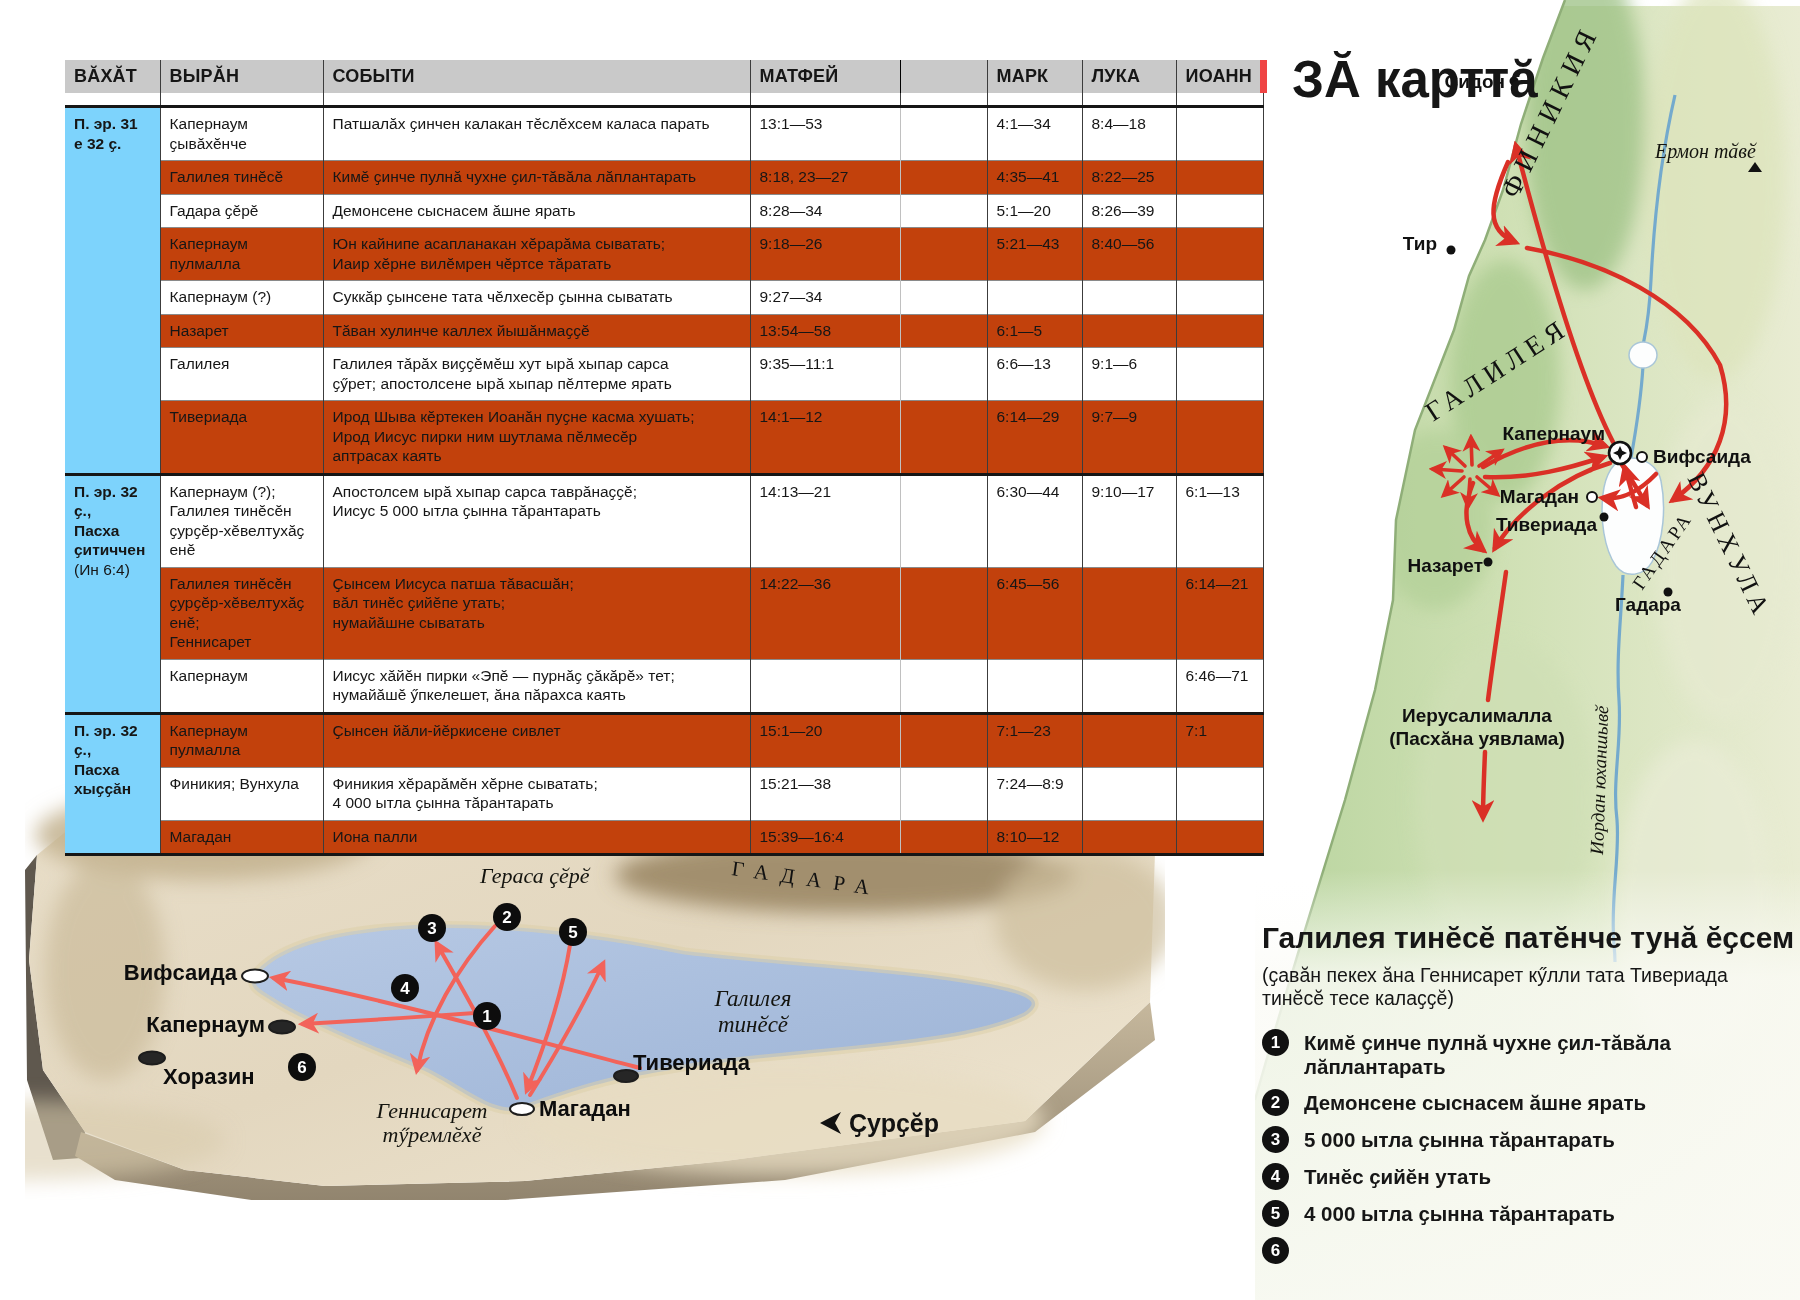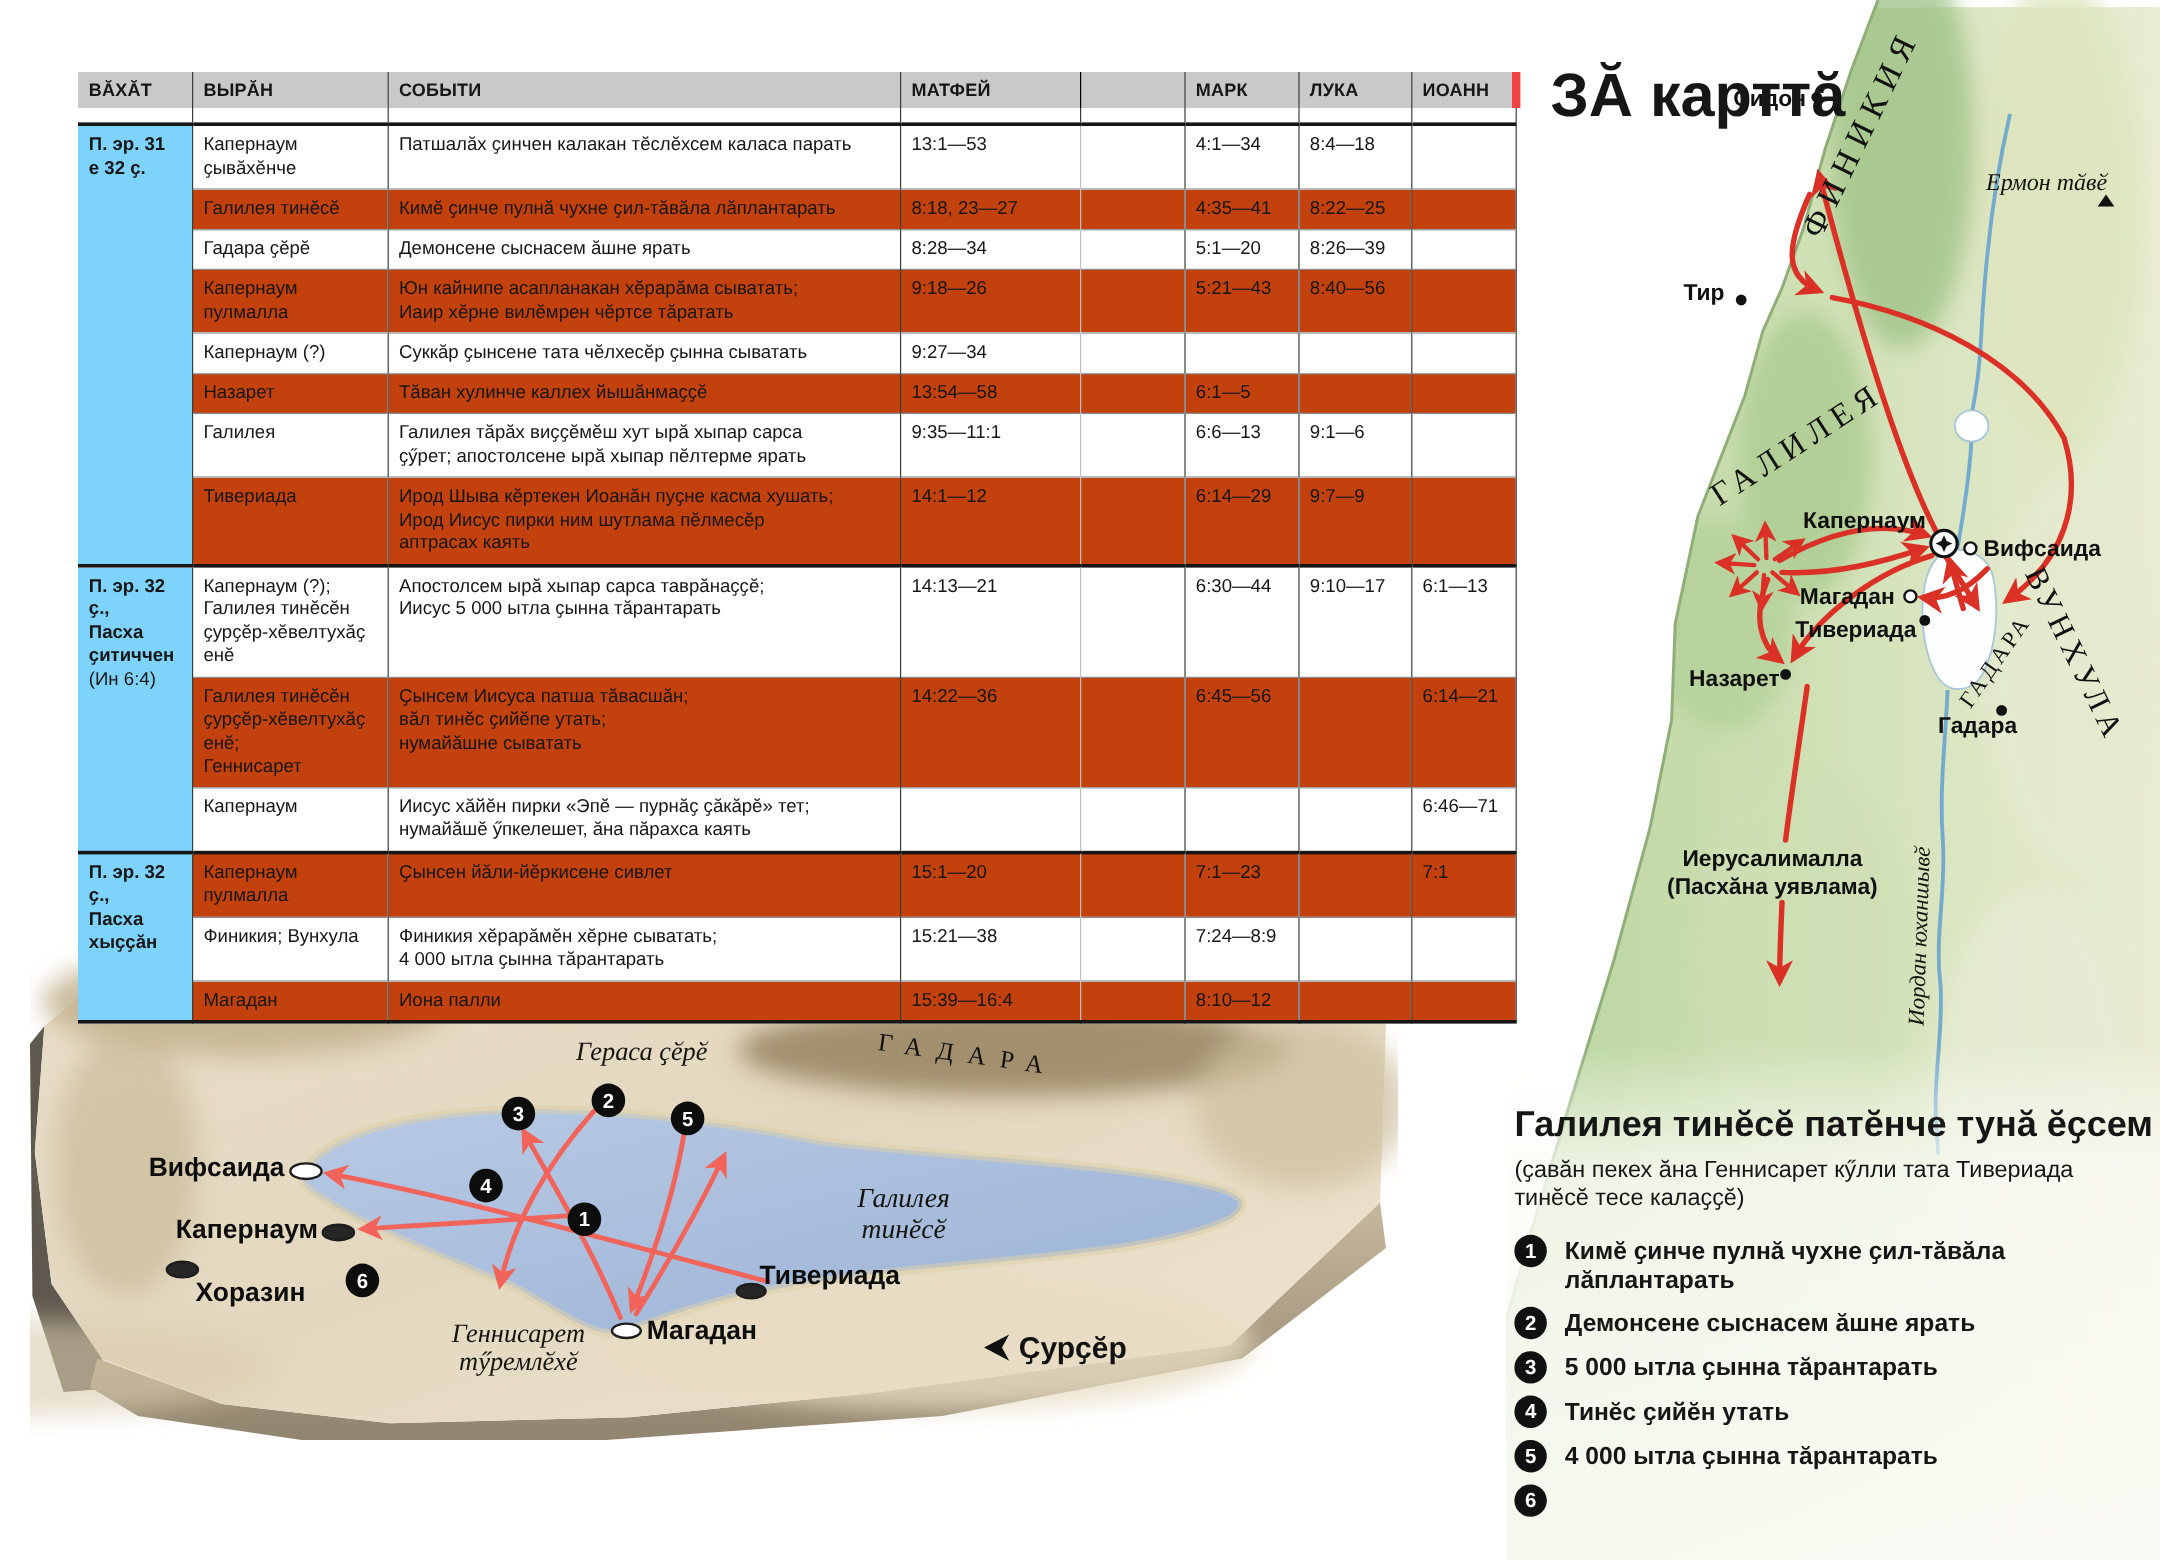--- a/index.html
+++ b/index.html
@@ -7,21 +7,21 @@
     width:1800px;height:1300px;position:relative;background:#ffffff;
     font-family:"Liberation Sans","DejaVu Sans",sans-serif;color:#161616;overflow:hidden;
   }
   
   .page-title{position:absolute;left:1292px;top:50px;font-size:51px;font-weight:bold;z-index:6}
 
   
   table.events{position:absolute;left:65px;top:60px;width:1198px;border-collapse:collapse;
     table-layout:fixed;border-bottom:3px solid #161616;z-index:4;background:#fff}
   table.events th{
-    background:#c9c9c9;font-size:15px;font-weight:bold;text-align:left;
+    background:#c9c9c9;font-size:18px;font-weight:bold;text-align:left;
     padding:6px 9px;border-right:1px solid #3c3c3c;height:18px;letter-spacing:.2px}
   table.events th.faint{border-right:1px solid #000000}
   table.events th:last-child{border-right:7px solid #ef4444}
   table.events td{
     border-right:1px solid #3c3c3c;border-top:1px solid #8a8a8a;
     font-size:15.5px;padding:6px 9px 7px 9px;vertical-align:top;line-height:1.26;
     white-space:pre-line;overflow:hidden}
   table.events td.faint{border-right:1px solid #c0c0c0}
   table.events tbody.spacer td{border-top:none;height:12px;padding:0;background:#fff}
   table.events tr.sec-first td{border-top:3px solid #161616}

